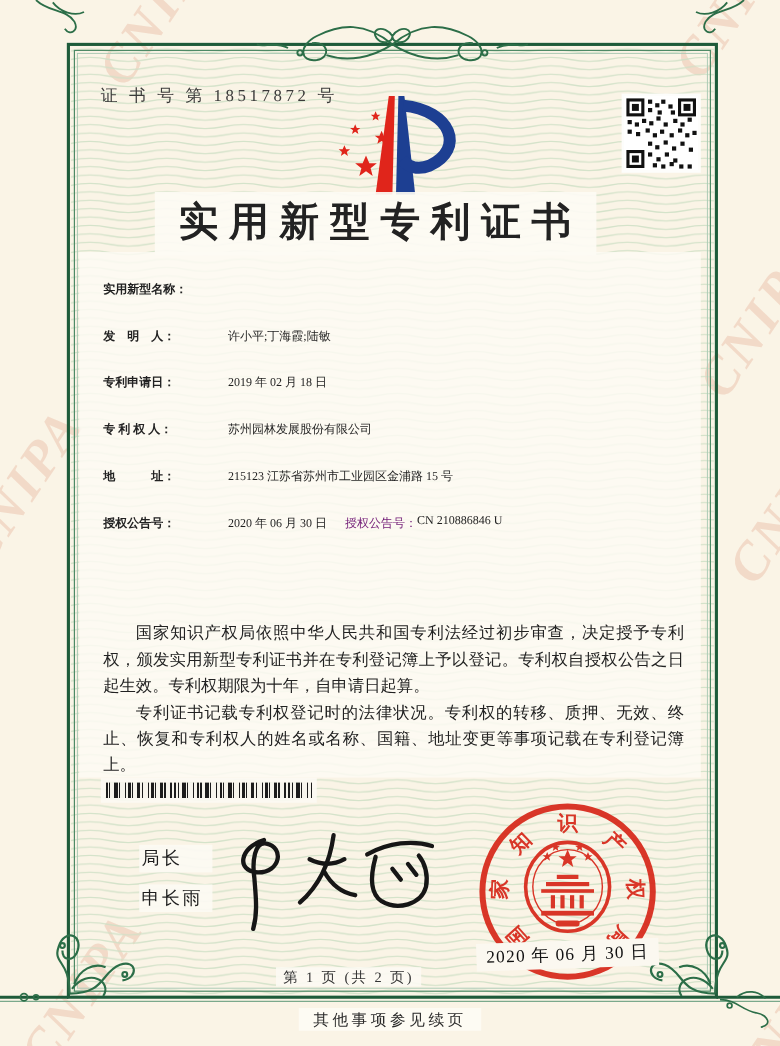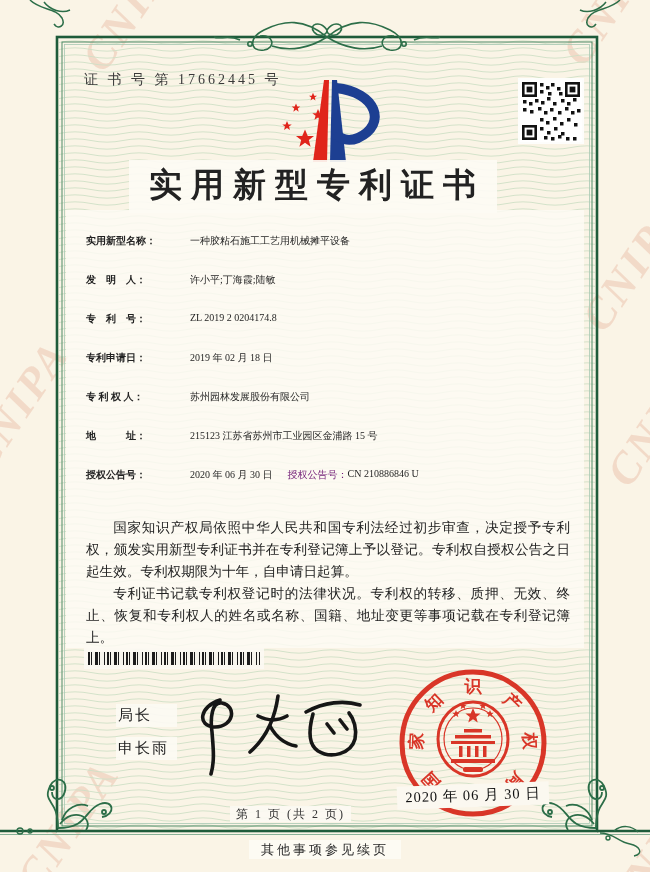--- a/index.html
+++ b/index.html
@@ -138,21 +138,21 @@
     </g>
 
     <g stroke="#2c6e48" stroke-width="1.4" fill="none">
       <circle cx="20" cy="831" r="3"></circle>
         <circle cx="30" cy="831" r="2"></circle>
       <path d="M600,833 C614,833 618,842 630,844 C640,846 644,854 634,856 M614,831 C622,824 632,826 638,832"></path>
       <circle cx="608" cy="838" r="2"></circle>
     </g>
   </svg>
 
-  <div class="abs cert-no">证 书 号 第 17662445 号</div>
+  <div class="abs cert-no">证 书 号 第 18517872 号</div>
 
   <svg class="abs logo" width="125" height="92" viewBox="0 0 125 92">
     <defs>
       <path id="star" d="M0,-10 L2.94,-3.09 L9.51,-3.09 L4.05,1.18 L5.88,8.09 L0,4 L-5.88,8.09 L-4.05,1.18 L-9.51,-3.09 L-2.94,-3.09 Z"></path>
     </defs>
     <g fill="#e0251b">
       <use href="#star" transform="translate(41,21) scale(0.42)"></use>
       <use href="#star" transform="translate(24,32) scale(0.45)"></use>
       <use href="#star" transform="translate(46,39) scale(0.6)"></use>
       <use href="#star" transform="translate(15,50) scale(0.5)"></use>
@@ -217,29 +217,24 @@
     </g>
   </svg>
 
   <div class="abs title-wrap">
     <span class="title">实用新型专利证书</span>
   </div>
 
   <div class="abs fields content">
     <div class="field-row">
       <span class="field-label">实用新型名称：</span>
-      <span class="field-value">一种胶粘石施工工艺用机械摊平设备</span>
     </div>
     <div class="field-row">
       <span class="field-label">发　明　人：</span>
       <span class="field-value">许小平;丁海霞;陆敏</span>
-    </div>
-    <div class="field-row">
-      <span class="field-label">专　利　号：</span>
-      <span class="field-value">ZL 2019 2 0204174.8</span>
     </div>
     <div class="field-row">
       <span class="field-label">专利申请日：</span>
       <span class="field-value">2019 年 02 月 18 日</span>
     </div>
     <div class="field-row">
       <span class="field-label">专 利 权 人：</span>
       <span class="field-value">苏州园林发展股份有限公司</span>
     </div>
     <div class="field-row">

